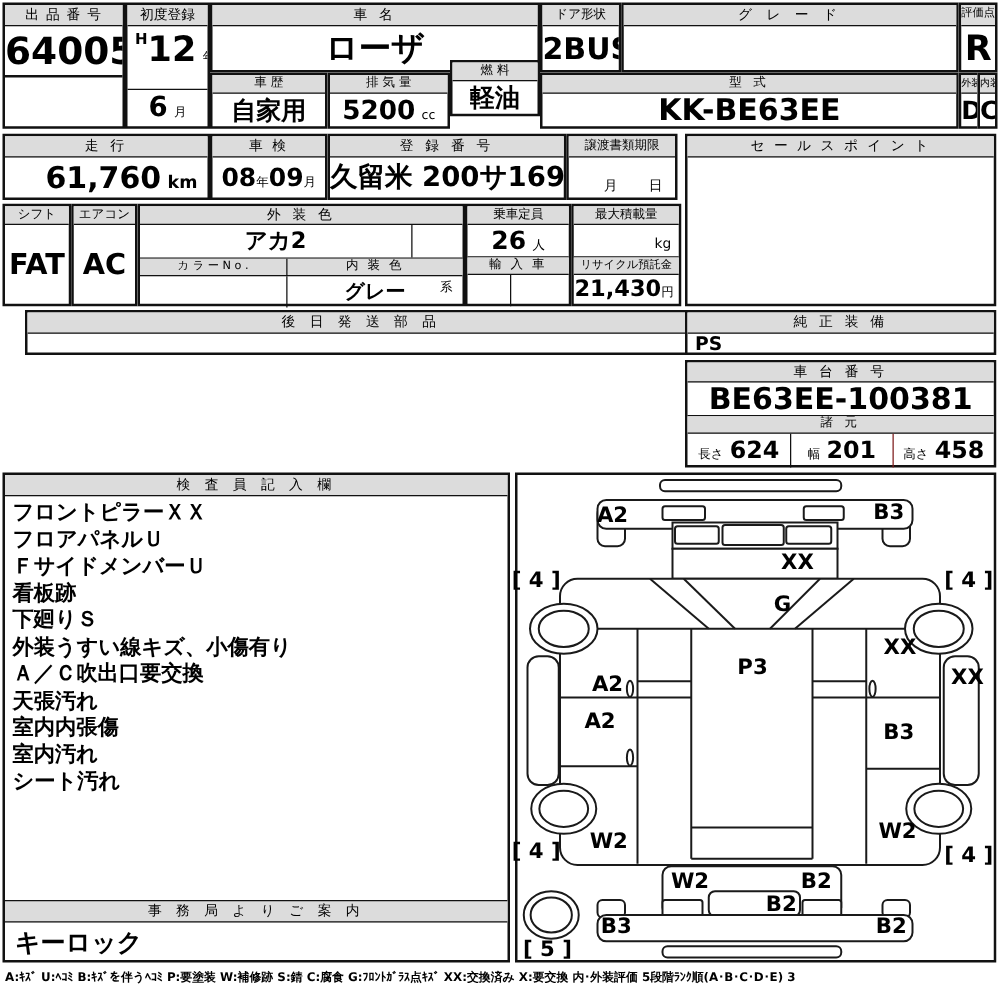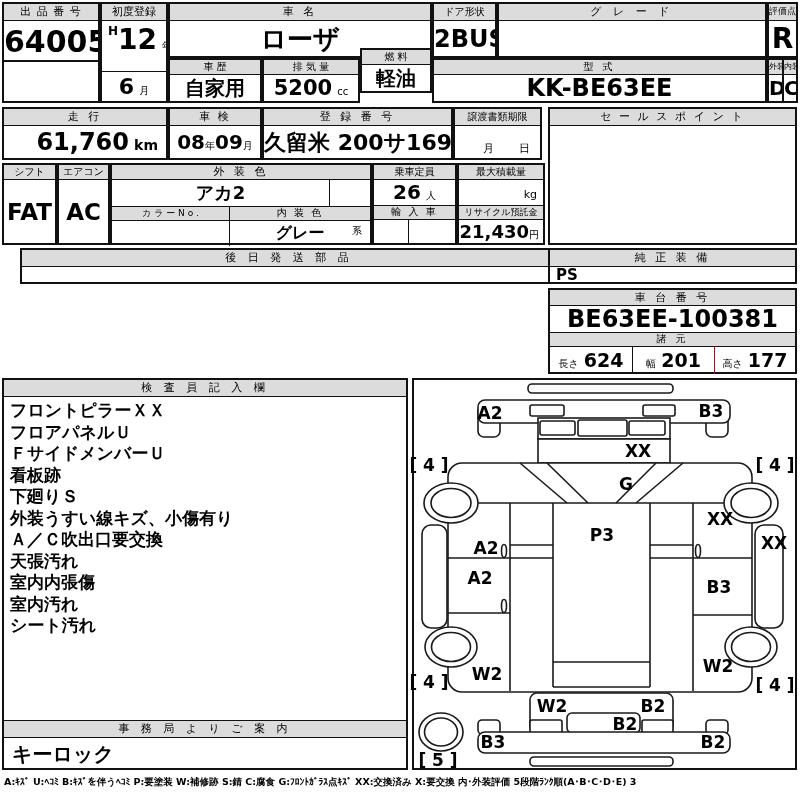--- a/index.html
+++ b/index.html
@@ -194,21 +194,21 @@
       <div class="cell" style="width:83px;border-right:1px solid #111;text-align:center;line-height:26px;">
         <span class="u">長さ</span>
         <span class="big" style="font-size:19px;">624</span>
       </div>
       <div class="cell" style="width:82px;border-right:1px solid #7f1d1d;text-align:center;line-height:26px;">
         <span class="u">幅</span>
         <span class="big" style="font-size:19px;">201</span>
       </div>
       <div class="cell" style="flex:1;text-align:center;line-height:26px;">
         <span class="u">高さ</span>
-        <span class="big" style="font-size:19px;">177</span>
+        <span class="big" style="font-size:19px;">458</span>
       </div>
     </div>
   </div>
 
   <div class="box" style="left:2px;top:378px;width:406px;height:392px;">
     <div class="hd" style="letter-spacing:4px;">検 査 員 記 入 欄</div>
     <div style="height:320px;padding:3px 0 0 6px;font-weight:bold;font-size:17px;line-height:21.5px;">
       <div>フロントピラーＸＸ</div>
       <div>フロアパネルＵ</div>
       <div>ＦサイドメンバーＵ</div>

